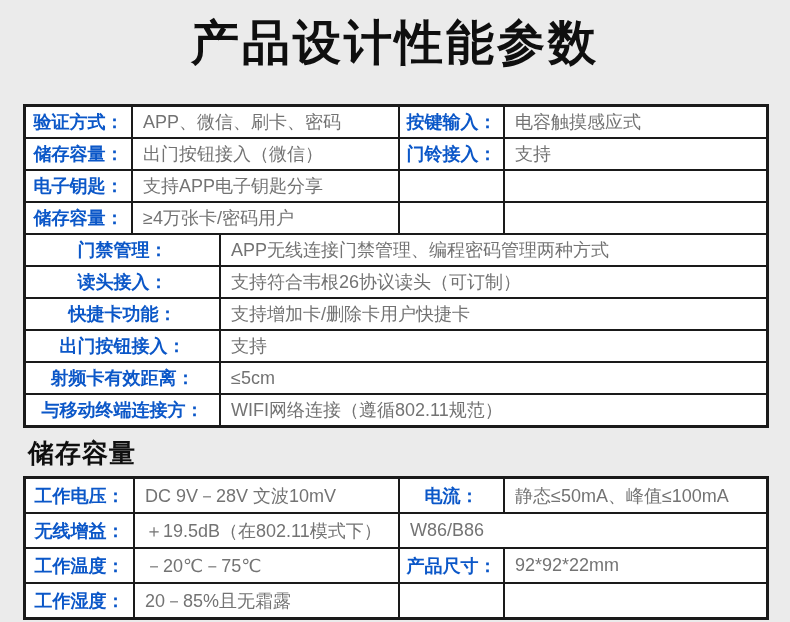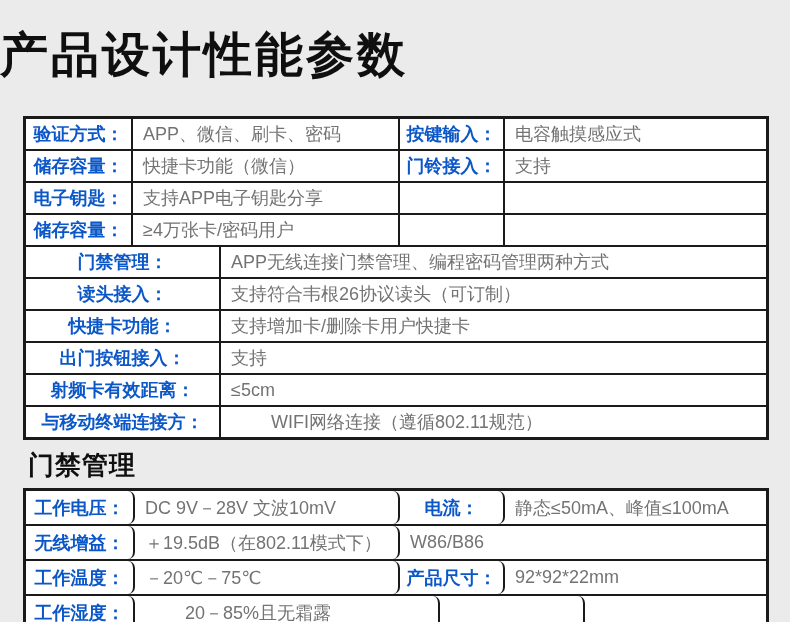--- a/index.html
+++ b/index.html
@@ -6,52 +6,53 @@
   html, body { width: 790px; height: 622px; }
   body {
     background: #ebebeb;
     font-family: "Liberation Sans", "DejaVu Sans", sans-serif;
     color: #1c1c1c;
     overflow: hidden;
   }
   .page { width: 790px; height: 622px; position: relative; }
 
   .main-title {
-    padding-top: 24px;
+    padding-top: 12px;
+    text-align: center;
     font-size: 48px;
     font-weight: 800;
     letter-spacing: 3px;
     color: #0f0f0f;
     line-height: 1.3;
   }
 
   .tbl {
     margin-left: 23px;
     width: 746px;
     border: 3px solid #1a1a1a;
     background: #ffffff;
   }
   .tbl1 { margin-top: 30px; }
   .tbl2 { }
 
   .r { display: grid; border-bottom: 2px solid #1a1a1a; }
-  .r:last-child { border-bottom: none; gap: 40px; }
+  .r:last-child { border-bottom: none; }
   .r4a { grid-template-columns: 107px 267px 105px 1fr; text-align: right; }
   .r2b { grid-template-columns: 195px 1fr; }
   .r4c { grid-template-columns: 109px 265px 105px 1fr; }
 
   .c {
     height: 30px;
     display: flex;
     align-items: center;
     border-right: 2px solid #1a1a1a;
     overflow: hidden;
     white-space: nowrap;
   }
-  .tbl2 .c { height: 33px; border-radius: 7px; }
+  .tbl2 .c { height: 33px; }
   .c:last-child { border-right: none; }
 
   .lbl {
     justify-content: center;
     color: #0b57c8;
     font-weight: 700;
     font-size: 18px;
   }
   .val {
     padding-left: 10px;
@@ -78,21 +79,21 @@
   <div class="tbl tbl1">
 
     <div class="r r4a">
       <div class="c lbl">验证方式：</div>
       <div class="c val">APP、微信、刷卡、密码</div>
       <div class="c lbl">按键输入：</div>
       <div class="c val">电容触摸感应式</div>
     </div>
     <div class="r r4a">
       <div class="c lbl">储存容量：</div>
-      <div class="c val">快捷卡功能（微信）</div>
+      <div class="c val">出门按钮接入（微信）</div>
       <div class="c lbl">门铃接入：</div>
       <div class="c val">支持</div>
     </div>
     <div class="r r4a">
       <div class="c lbl">电子钥匙：</div>
       <div class="c val">支持APP电子钥匙分享</div>
       <div class="c lbl"></div>
       <div class="c val"></div>
     </div>
     <div class="r r4a">
@@ -122,21 +123,21 @@
       <div class="c lbl">射频卡有效距离：</div>
       <div class="c val">≤5cm</div>
     </div>
     <div class="r r2b">
       <div class="c lbl">与移动终端连接方：</div>
       <div class="c val">WIFI网络连接（遵循802.11规范）</div>
     </div>
 
   </div>
 
-  <div class="section-title">门禁管理</div>
+  <div class="section-title">储存容量</div>
 
   <div class="tbl tbl2">
 
     <div class="r r4c">
       <div class="c lbl">工作电压：</div>
       <div class="c val">DC 9V－28V 文波10mV</div>
       <div class="c lbl">电流：</div>
       <div class="c val">静态≤50mA、峰值≤100mA</div>
     </div>
     <div class="r r4c">

